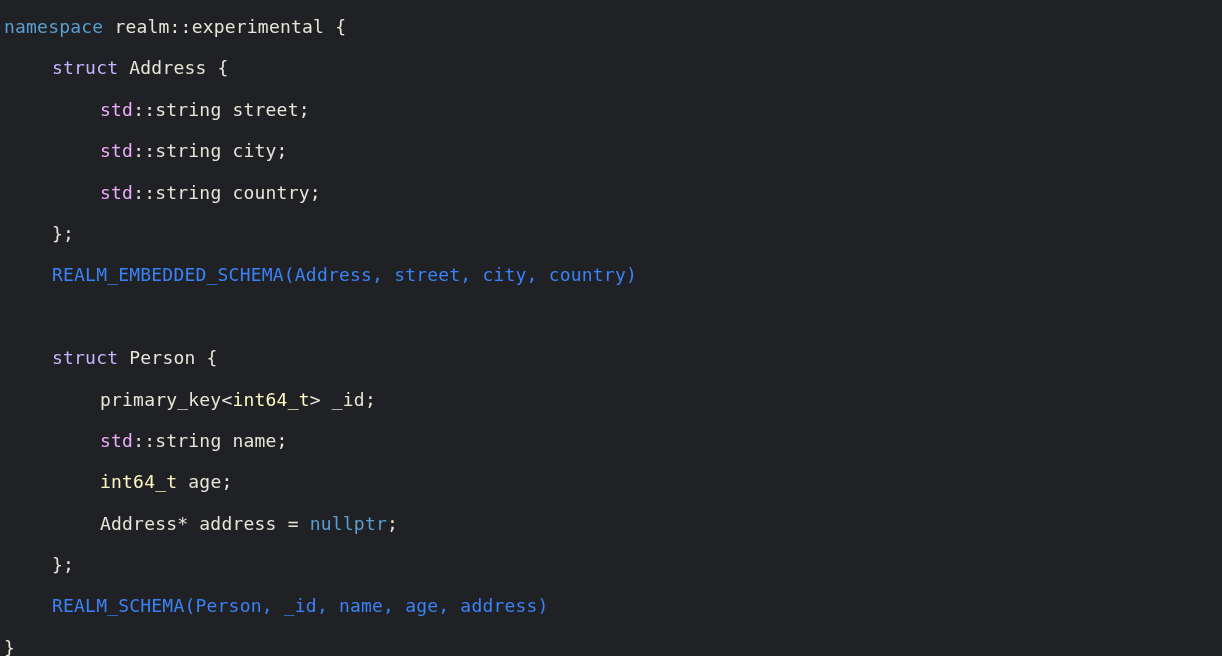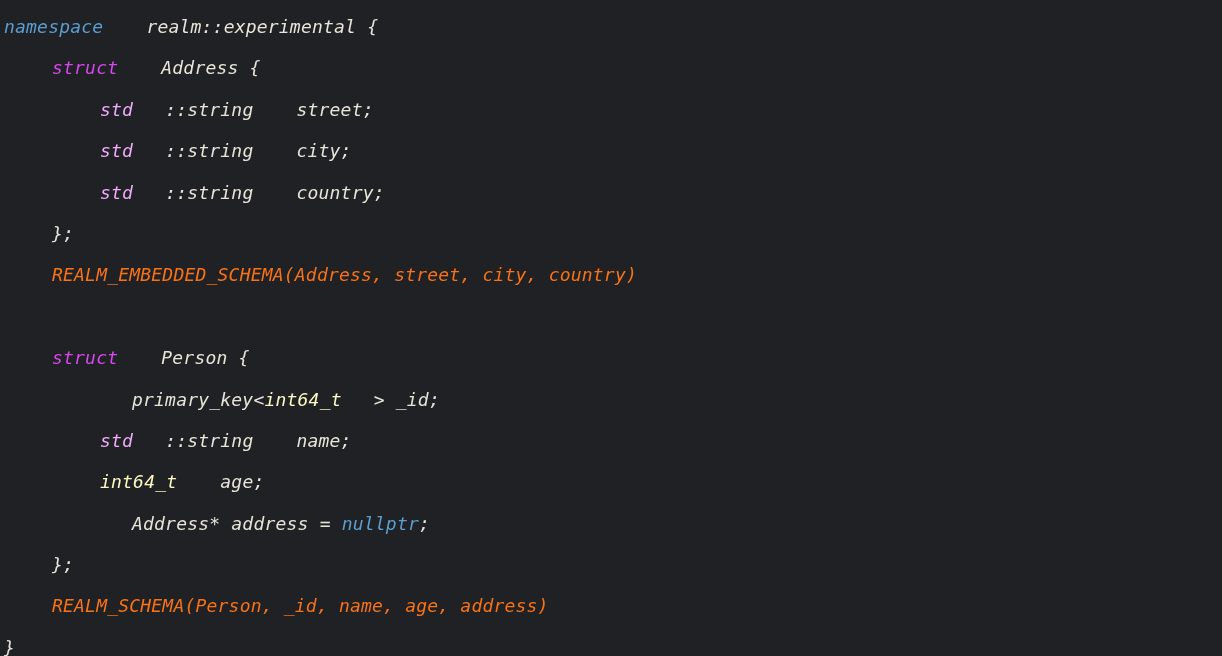--- a/index.html
+++ b/index.html
@@ -14,30 +14,29 @@
       font-size: 18px;
       line-height: 2.3;
       padding: 6px 4px 10px 4px;
       width: 1222px;
       height: 656px;
       overflow: hidden;
       letter-spacing: 0.2px;
     }
     .line {
       white-space: pre;
-      font-style: italic;
     }
     .kw-namespace { color: #5a9fcf; }
-    .kw-struct { color: #d946ef; }
+    .kw-struct { color: #c4b5fd; }
     .kw-nullptr { color: #5a9fcf; }
     .type-std { color: #f0abfc; }
     .type-int { color: #fef9c3; }
     .name-class { color: #e8e4d8; }
-    .name-method { color: #f97316; }
+    .name-method { color: #3b82f6; }
     .punct { color: #e8e4d8; }
-    .ident { color: #e8e4d8; margin-left: 32px; }
+    .ident { color: #e8e4d8; }
     .indent1 { padding-left: 48px; display: inline-block; }
     .indent2 { padding-left: 96px; display: inline-block; }
   </style>
 </head>
 <body>
 
 <pre><div class="line"><span class="kw-namespace">namespace</span><span class="ident"> </span><span class="name-class">realm::experimental</span><span class="punct"> {</span></div><div class="line"><span class="indent1"></span><span class="kw-struct">struct</span><span class="ident"> </span><span class="name-class">Address</span><span class="punct"> {</span></div><div class="line"><span class="indent2"></span><span class="type-std">std</span><span class="ident">::string</span><span class="ident"> street;</span></div><div class="line"><span class="indent2"></span><span class="type-std">std</span><span class="ident">::string</span><span class="ident"> city;</span></div><div class="line"><span class="indent2"></span><span class="type-std">std</span><span class="ident">::string</span><span class="ident"> country;</span></div><div class="line"><span class="indent1"></span><span class="punct">};</span></div><div class="line"><span class="indent1"></span><span class="name-method">REALM_EMBEDDED_SCHEMA(Address, street, city, country)</span></div><div class="line"> </div><div class="line"><span class="indent1"></span><span class="kw-struct">struct</span><span class="ident"> </span><span class="name-class">Person</span><span class="punct"> {</span></div><div class="line"><span class="indent2"></span><span class="ident">primary_key&lt;</span><span class="type-int">int64_t</span><span class="ident">&gt; _id;</span></div><div class="line"><span class="indent2"></span><span class="type-std">std</span><span class="ident">::string</span><span class="ident"> name;</span></div><div class="line"><span class="indent2"></span><span class="type-int">int64_t</span><span class="ident"> age;</span></div><div class="line"><span class="indent2"></span><span class="ident">Address* address = </span><span class="kw-nullptr">nullptr</span><span class="punct">;</span></div><div class="line"><span class="indent1"></span><span class="punct">};</span></div><div class="line"><span class="indent1"></span><span class="name-method">REALM_SCHEMA(Person, _id, name, age, address)</span></div><div class="line"><span class="punct">}</span></div></pre>
 
 </body></html>

